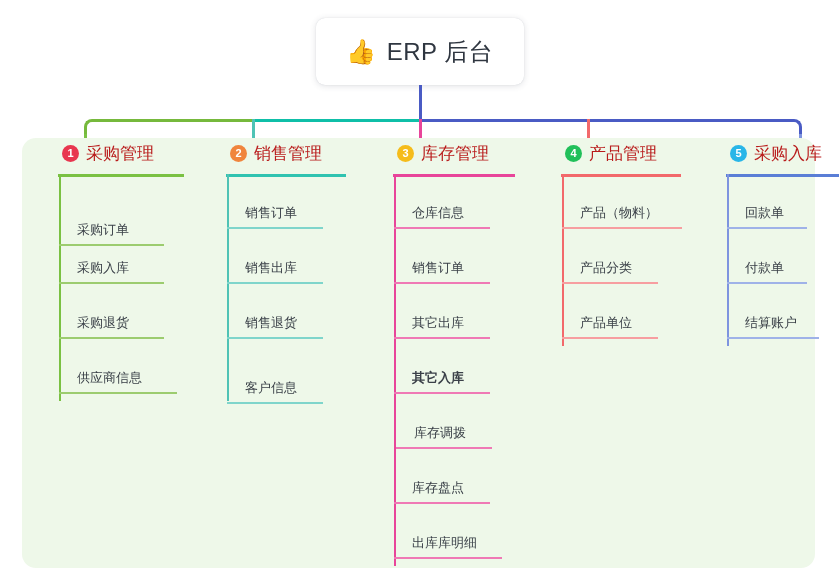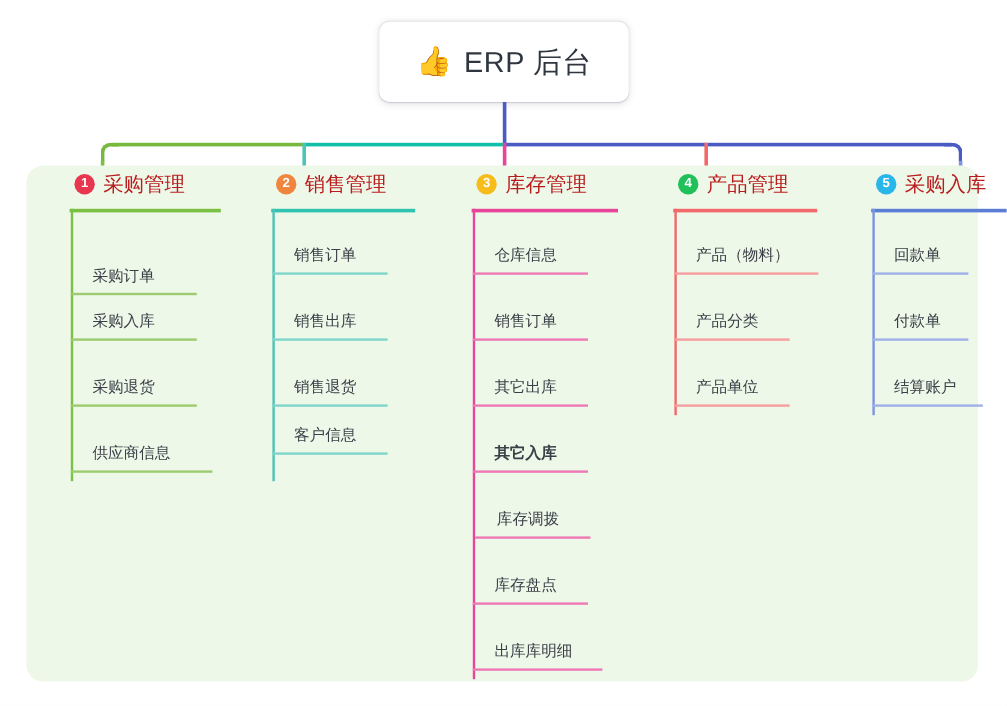--- a/index.html
+++ b/index.html
@@ -212,21 +212,21 @@
         <div class="leaf-rule" style="width:96px; background:#7fd5cb;"></div>
       </div>
       <div class="leaf" style="left:15px; top:91px; width:96px;">
         <span class="leaf-label">销售出库</span>
         <div class="leaf-rule" style="width:96px; background:#7fd5cb;"></div>
       </div>
       <div class="leaf" style="left:15px; top:146px; width:96px;text-align:center;">
         <span class="leaf-label">销售退货</span>
         <div class="leaf-rule" style="width:96px; background:#7fd5cb;"></div>
       </div>
-      <div class="leaf" style="left:15px; top:186px; width:96px;padding-left:16px;">
+      <div class="leaf" style="left:15px; top:211px; width:96px;padding-left:16px;">
         <span class="leaf-label">客户信息</span>
         <div class="leaf-rule" style="width:96px; background:#7fd5cb;"></div>
       </div>
     </div>
 
     <div class="column" style="left:357px; width:170px;">
       <div class="col-head">
         <span class="badge" style="background:#f5bc1a;">3</span>
         <span class="col-title">库存管理</span>
       </div>

